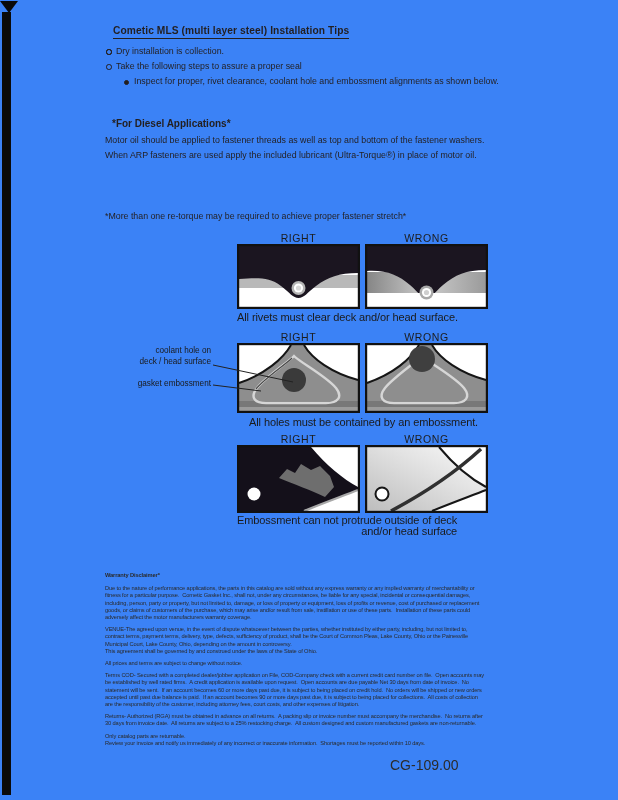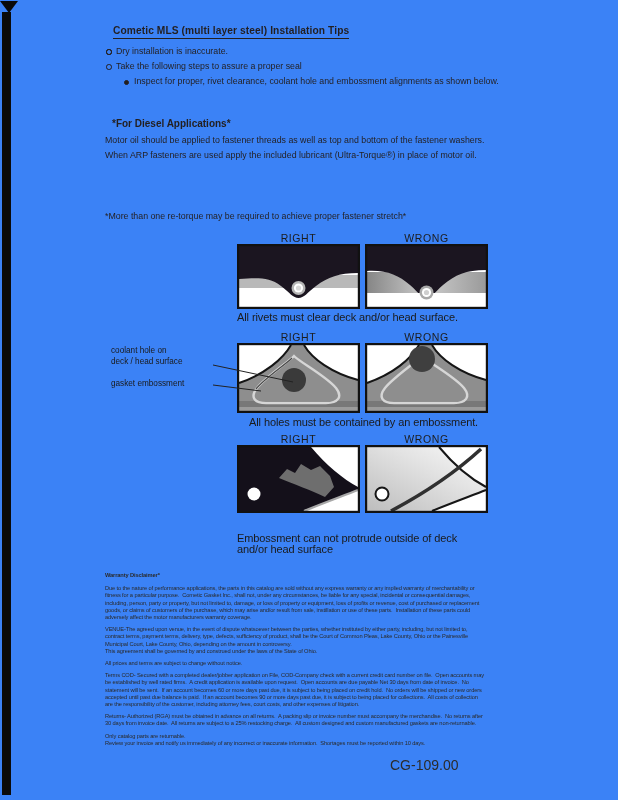--- a/index.html
+++ b/index.html
@@ -25,21 +25,21 @@
   
   .diesel-h{position:absolute;left:112px;top:118px;font-size:10px;font-weight:bold;}
   .para{position:absolute;left:105px;font-size:8.8px;line-height:14.5px;}
   
   .dgrow{position:absolute;left:237px;width:256px;}
   .dglabel{position:absolute;top:0;width:123px;text-align:center;font-size:10.5px;
            letter-spacing:0.6px;color:#1c1c1c;}
   .dgpanel{position:absolute;top:12px;}
   .dgcaption{position:absolute;left:0;font-size:11px;letter-spacing:-0.1px;color:#1a1a1a;}
   
-  .callout{position:absolute;font-size:8.2px;line-height:11px;color:#1a1a1a;}
+  .callout{position:absolute;font-size:8.2px;line-height:11px;text-align:right;color:#1a1a1a;}
   .leader{position:absolute;}
   
   .disclaimer{position:absolute;left:105px;top:572px;width:446px;font-size:5.7px;
               line-height:7.2px;letter-spacing:-0.02em;color:#2a2a2a;}
   .disclaimer .dh{font-weight:bold;margin:0 0 6px 0;}
   .disclaimer p{margin:0 0 5px 0;}
   
   .code{position:absolute;left:390px;top:757px;font-size:14px;color:#2b2b2b;}
 </style>
 </head>
@@ -51,21 +51,21 @@
   <div class="scan-bar"></div>
 
   <div class="title">Cometic MLS (multi layer steel) Installation Tips</div>
 
   <div class="bullets">
     <div class="blt">
       <span class="glyph"></span>
     </div>
     <div class="blt">
       <span class="glyph"></span>
-      <span class="pre">Dry installation is inaccurate.</span>
+      <span class="pre">Dry installation is collection.</span>
     </div>
     <div class="blt">
       <span class="glyph"></span>
       <span class="pre">Take the following steps to assure a proper seal</span>
     </div>
     <div class="blt sub">
       <span class="glyph"></span>
       <span class="pre">Inspect for proper, rivet clearance, coolant hole and embossment alignments as shown below.</span>
     </div>
   </div>
@@ -167,21 +167,21 @@
         </linearGradient>
       </defs>
       <rect x="1" y="1" width="121" height="66" fill="#ffffff"></rect>
       <path d="M2,2 H74 C89,20 106,34 121,42 V45 C103,52 84,59 67,66 H2 Z" fill="url(#g3w)"></path>
       <path d="M74,2 C89,20 106,34 121,42" stroke="#161616" stroke-width="2" fill="none"></path>
       <path d="M67,66 C84,59 103,52 121,45" stroke="#161616" stroke-width="2" fill="none"></path>
       <path d="M116,4 C92,26 58,49 26,66" stroke="#303030" stroke-width="3.5" fill="none"></path>
       <circle cx="17" cy="49" r="6.5" fill="#ffffff" stroke="#161616" stroke-width="2"></circle>
       <rect x="1" y="1" width="121" height="66" fill="none" stroke="#111111" stroke-width="2.4"></rect>
     </svg>
-    <div class="dgcaption pw" style="top:100px;line-height:11px;">Embossment can not protrude outside of deck
+    <div class="dgcaption pw" style="top:82px;line-height:11px;text-align:right;">Embossment can not protrude outside of deck
 and/or head surface</div>
   </div>
 
   <div class="disclaimer">
     <div class="dh">Warranty Disclaimer*</div>
     <p class="pw">Due to the nature of performance applications, the parts in this catalog are sold without any express warranty or any implied warranty of merchantability or
 fitness for a particular purpose.  Cometic Gasket Inc., shall not, under any circumstances, be liable for any special, incidental or consequential damages,
 including, person, party or property, but not limited to, damage, or loss of property or equipment, loss of profits or revenue, cost of purchased or replacement
 goods, or claims of customers of the purchase, which may arise and/or result from sale, instillation or use of these parts.  Installation of these parts could
 adversely affect the motor manufacturers warranty coverage.</p>

